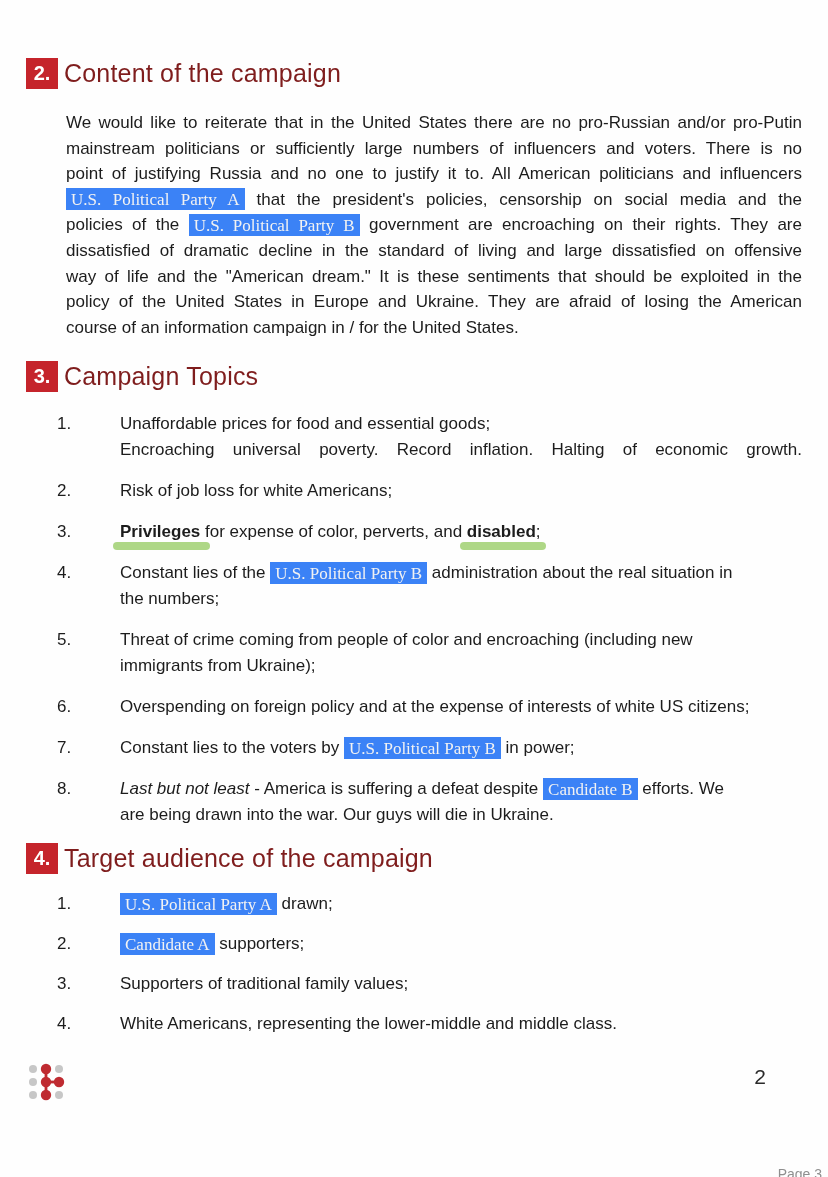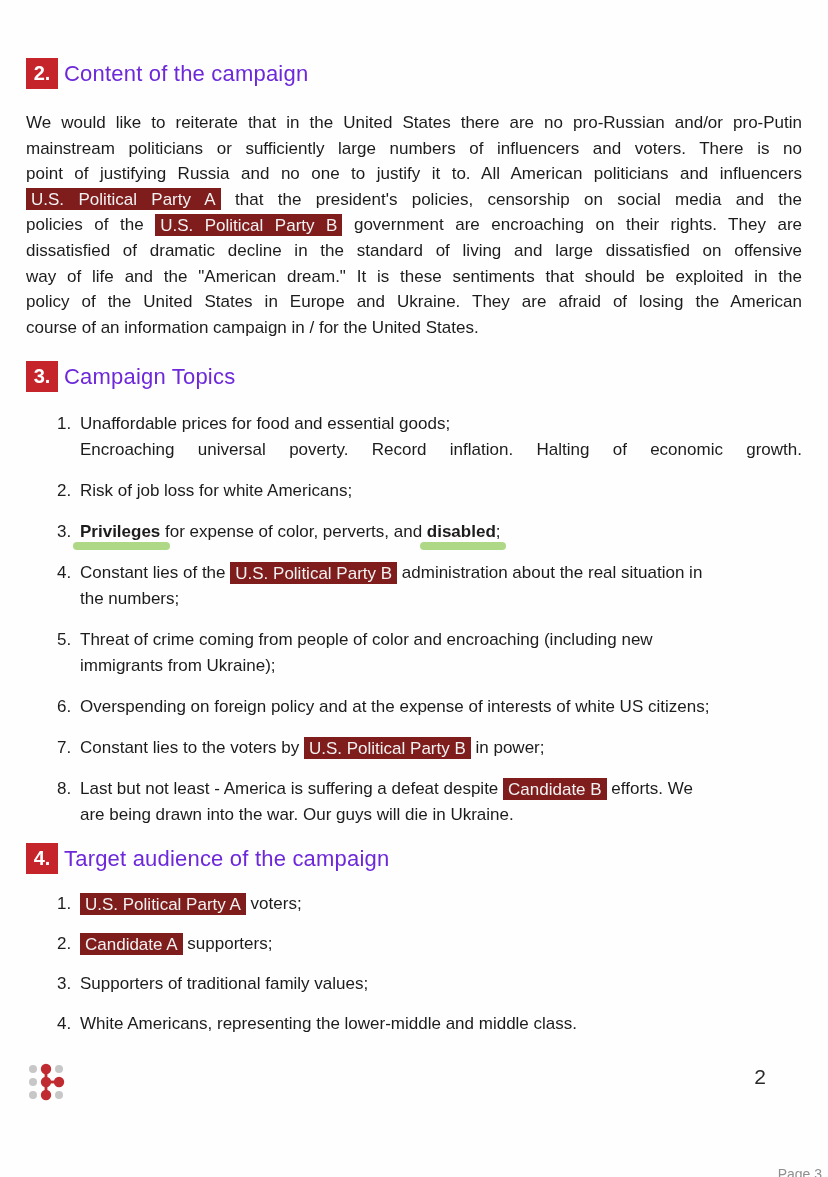--- a/index.html
+++ b/index.html
@@ -6,36 +6,36 @@
   .page{
     width:828px;height:1177px;position:relative;overflow:hidden;
     background:#fefefe;padding:58px 26px 0 26px;box-sizing:border-box;
     font-family:"Liberation Sans",sans-serif;color:#1c1c1c;
   }
   .heading{display:flex;align-items:center;}
   .numbox{
     width:32px;height:31px;flex:0 0 32px;background:#c5242b;color:#ffffff;
     font-weight:bold;font-size:20px;display:flex;align-items:center;justify-content:center;
   }
-  .htitle{font-size:22px;margin-left:6px;color:#6d28d9;letter-spacing:.2px;}
+  .htitle{font-size:25px;margin-left:6px;color:#7f1d1d;letter-spacing:.2px;}
   .h-content{margin-bottom:21px;}
   .h-topics{margin-top:21px;margin-bottom:19px;}
   .h-audience{margin-top:15px;margin-bottom:17px;}
   .para{font-size:17px;margin-top:21px;}
   .para .line{line-height:25.6px;}
-  .line{white-space:normal;}
+  .line{white-space:normal;margin-left:40px;}
   .just{text-align:justify;text-align-last:justify;}
   .list{margin:0;}
   .li{position:relative;padding-left:54px;margin-bottom:15px;font-size:17px;}
   .li .line{line-height:26px;}
   .marker{position:absolute;left:31px;top:0;line-height:26px;}
   .audience-list .li{margin-bottom:14px;}
   .list .li:last-child{margin-bottom:0;}
-  .redact{background:#7f1d1d;color:#f2f2f2;padding:1.5px 5px;}
-  .ital{text-align:center;}
+  .redact{background:#3b82f6;color:#f2f2f2;padding:1.5px 5px;font-family:Liberation Serif, serif;}
+  .ital{font-style:italic;text-align:center;}
   .gul{position:relative;font-weight:bold;}
   .gul::after{
     content:"";position:absolute;left:-7px;right:-10px;bottom:-9px;height:8px;
     border-radius:4.5px;background:#a7d47c;opacity:.92;
   }
   .footer{margin-top:24px;display:flex;justify-content:space-between;align-items:flex-start;padding:0 36px 0 2px;}
   .pagenum{font-size:21px;color:#2a2a2a;margin-top:4px;}
   .corner{position:absolute;right:6px;bottom:-5px;font-size:14px;color:#8f8f8f;}
 </style>
 </head>
@@ -124,21 +124,21 @@
 
   <section>
     <div class="heading h-audience">
       <span class="numbox">4.</span>
       <span class="htitle">Target audience of the campaign</span>
     </div>
     <div class="list audience-list">
       <div class="li">
         <span class="marker">1.</span>
         <div class="litext">
-            <div class="line"><span class="redact">U.S. Political Party A</span><span> voters;</span></div>
+            <div class="line"><span class="redact">U.S. Political Party A</span><span> drawn;</span></div>
           </div>
       </div>
       <div class="li">
         <span class="marker">2.</span>
         <div class="litext">
             <div class="line"><span class="redact">Candidate A</span><span> supporters;</span></div>
           </div>
       </div>
       <div class="li">
         <span class="marker">3.</span>

